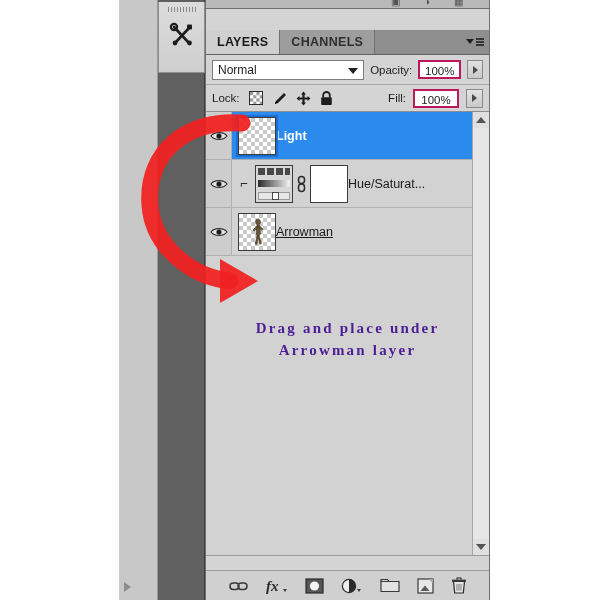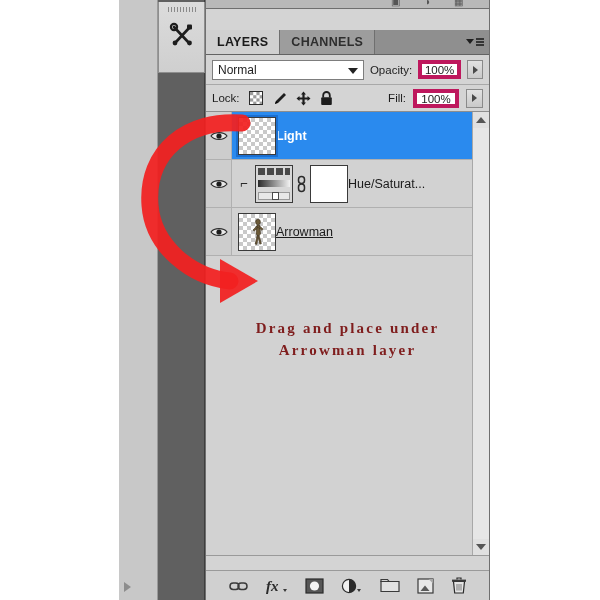--- a/index.html
+++ b/index.html
@@ -77,22 +77,22 @@
     position: relative; width: 164px; height: 20px; background: #ffffff;
     border: 1px solid #7d7d7d; display: flex; align-items: center; padding-left: 5px;
     font-size: 12px; color: #1d1d1d;
   }
   .blend-caret {
     position: absolute; right: 5px; top: 7px; width: 0; height: 0;
     border-left: 5px solid transparent; border-right: 5px solid transparent; border-top: 6px solid #222;
   }
   .lbl { font-size: 11.5px; color: #1d1d1d; }
   .numfield {
-    width: 46px; height: 19px; background: #ffffff; border: 4px solid #be185d;
-    font-size: 11.5px; color: #1d1d1d; display: flex; align-items: flex-start; justify-content: center;
+    width: 46px; height: 19px; background: #ffffff; border: 2px solid #be185d;
+    font-size: 11.5px; color: #1d1d1d; display: flex; align-items: flex-end; justify-content: center;
   }
   .spin {
     width: 17px; height: 19px; background: linear-gradient(#e2e2e2,#c9c9c9);
     border: 1px solid #8a8a8a; display: flex; align-items: center; justify-content: center;
   }
   .spin i { width: 0; height: 0; border-top: 4px solid transparent; border-bottom: 4px solid transparent; border-left: 5px solid #4a4a4a; }
 
   
   .lockrow {
     height: 27px; display: flex; align-items: center; padding: 0 6px; gap: 7px;
@@ -137,21 +137,21 @@
   .mask-thumb { width: 38px; height: 38px; border: 1px solid #3a3a3a; background: #ffffff; }
   .clip-arrow { width: 12px; margin-left: 2px; font-size: 13px; color: #2a2a2a; line-height: 1; }
   .link-chain { width: 11px; display: flex; align-items: center; justify-content: center; }
   .folder-tri { margin-left: 8px; width: 0; height: 0;
     border-top: 6px solid transparent; border-bottom: 6px solid transparent; border-left: 9px solid #2f4fd0; }
 
   
   .note {
     position: absolute; left: 0; right: 0; top: 205px; text-align: center;
     font-family: "Liberation Serif", serif; font-size: 15px; font-weight: bold;
-    color: #7f1d1d; letter-spacing: 2.2px; line-height: 22px;
+    color: #4c1d95; letter-spacing: 2.2px; line-height: 22px;
   }
 
   
   .vscroll {
     position: absolute; right: 0; top: 0; width: 17px; height: 100%;
     background: #e6e6e6; border-left: 1px solid #a8a8a8;
   }
   .sb-btn { height: 16px; display: flex; align-items: center; justify-content: center; background: #e0e0e0; }
   .sb-up i { width: 0; height: 0; border-left: 5px solid transparent; border-right: 5px solid transparent; border-bottom: 6px solid #555; }
   .sb-down { position: absolute; bottom: 0; left: 0; right: 0; }

